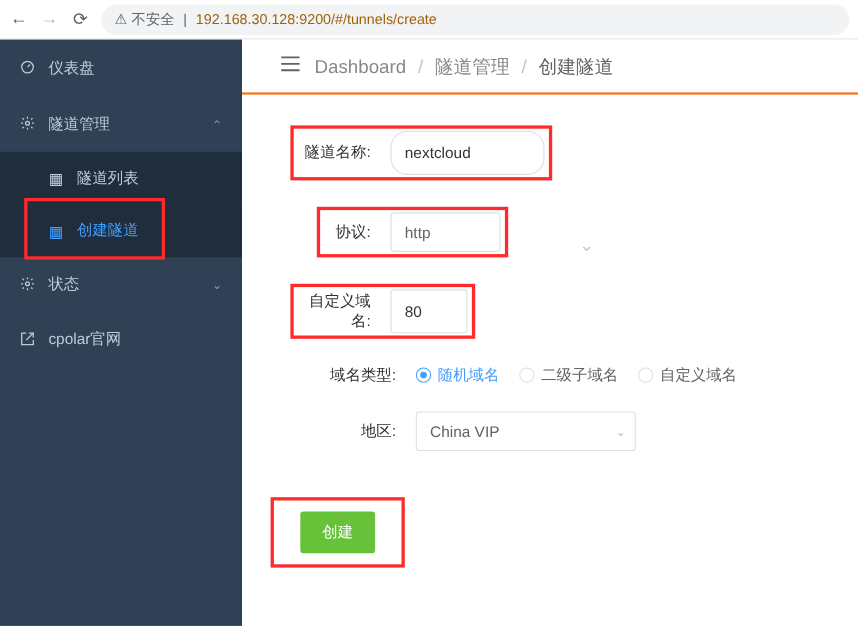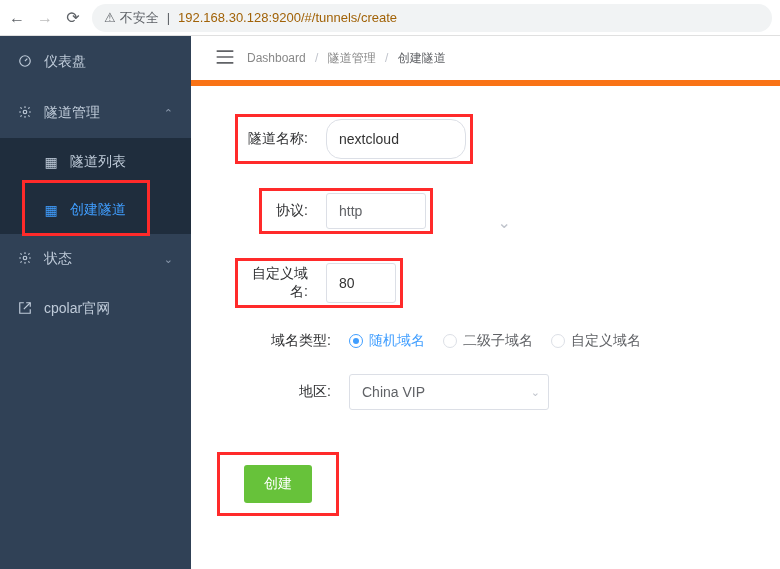--- a/index.html
+++ b/index.html
@@ -8,32 +8,32 @@
   
   .browser-bar { height: 36px; background: #fff; border-bottom: 1px solid #e0e0e0; display: flex; align-items: center; padding: 0 8px; gap: 10px; }
   .nav-icon { color: #5f6368; font-size: 16px; width: 18px; text-align: center; }
   .nav-icon.disabled { color: #bdbdbd; }
   .url-box { flex: 1; height: 28px; background: #f1f3f4; border-radius: 14px; display: flex; align-items: center; padding: 0 12px; font-size: 13px; color: #5f6368; gap: 8px; }
   .url-warn { display: inline-flex; align-items: center; gap: 4px; }
   .url-text { color: #a16207; }
 
   
   .app { display: flex; height: 533px; }
-  .sidebar { width: 191px; background: #304156; color: #bfcbd9; display: flex; flex-direction: column; font-size: 14px; }
+  .sidebar { width: 220px; background: #304156; color: #bfcbd9; display: flex; flex-direction: column; font-size: 14px; }
   .side-item { display: flex; align-items: center; padding: 0 18px; height: 50px; gap: 12px; position: relative; }
   .side-item.top { height: 52px; }
   .side-sub { padding-left: 44px; background: #1f2d3d; height: 48px; display: flex; align-items: center; gap: 12px; }
   .side-sub.active { color: #409eff; }
   .side-item .chev { position: absolute; right: 18px; color: #8a99ad; font-size: 11px; }
   .side-icon { width: 14px; display: inline-block; text-align: center; }
 
   .hl-red { position: absolute; border: 3px solid #ff2a2a; pointer-events: none; }
 
   .main { flex: 1; background: #fff; }
-  .topbar { height: 50px; display: flex; align-items: center; padding: 0 24px; gap: 12px; font-size: 12px; color: #888; border-bottom: 6px solid #f97316; }
+  .topbar { height: 50px; display: flex; align-items: center; padding: 0 34px; gap: 12px; font-size: 17px; color: #888; border-bottom: 2px solid #f97316; }
   .hamb { width: 20px; }
   .crumb .sep { margin: 0 6px; color: #c0c4cc; }
   .crumb .cur { color: #606266; }
 
   .form-area { padding: 28px 20px 0 8px; }
   .row { display: flex; align-items: center; margin-bottom: 24px; }
   .lbl { width: 120px; text-align: right; padding-right: 18px; color: #303133; font-size: 14px; }
   .ctl { display: flex; align-items: center; gap: 18px; }
   .inp { height: 40px; border: 1px solid #dcdfe6; border-radius: 3px; padding: 0 12px; font-size: 14px; color: #333; outline: none; }
   .inp.w140 { width: 140px; border-radius: 15px; }

